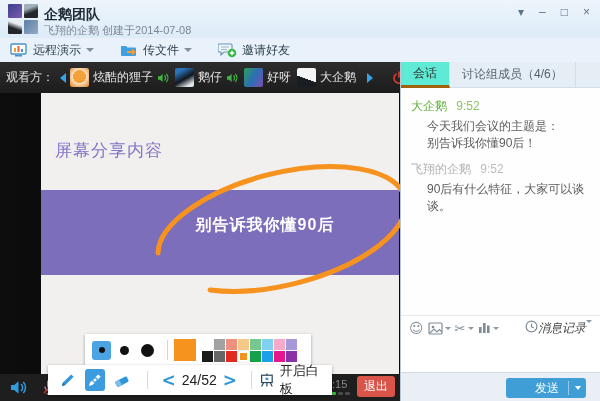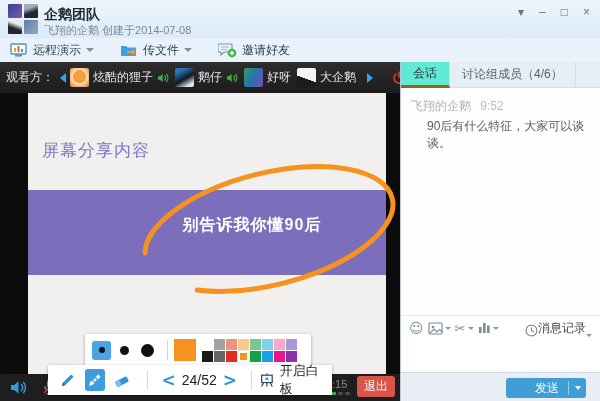--- a/index.html
+++ b/index.html
@@ -45,21 +45,21 @@
   .member { display:flex; align-items:center; gap:4px; margin-right:6px; cursor:pointer; }
   .mav { width:19px; height:19px; border-radius:2px; }
   .mav1 { background:radial-gradient(circle at 50% 45%, #f6a03a 45%, #fde6c8 46%, #e07818); }
   .mav2 { background:linear-gradient(150deg,#2a73b8 20%,#10161d 55%, #dfe6ea 85%); }
   .mav3 { background:linear-gradient(120deg,#2e9e5b,#2b6fb3 50%,#7a4fb0); }
   .mav4 { background:linear-gradient(200deg,#f2f4f6 55%,#191c20 56%); }
   .vdiv { width:1px; height:14px; background:#555; margin:0 7px; }
   .closedoc { display:flex; align-items:center; gap:5px; cursor:pointer; }
 
   
-  .video { position:absolute; left:4px; top:31px; width:468px; height:281px; background:#0c0c0c;padding-left:48px; }
+  .video { position:absolute; left:17px; top:31px; width:468px; height:281px; background:#0c0c0c;padding-left:48px; }
   .slide { position:absolute; left:24px; top:0; width:358px; height:281px; background:#f1f0ee; }
   .slide-heading { position:absolute; left:14px; top:46px; font-size:17px; color:#8274c8; letter-spacing:1px; }
   .banner { position:absolute; left:0; top:97px; width:358px; height:85px; background:#7c6eba;
     display:flex; align-items:center; justify-content:center; padding-left:90px; padding-bottom:14px; }
   .banner span { font-size:16px; font-weight:bold; color:#fff; letter-spacing:1px; }
   .annotation { position:absolute; left:0; top:0; pointer-events:none; }
 
   
   .bottombar { position:absolute; left:0; top:312px; width:400px; height:27px;
     background:#1e1e1e; display:flex; align-items:center; padding:0 6px; }
@@ -114,21 +114,21 @@
   .msg.green .name { color:#62b23c; } .msg.green .time { color:#8cc563; }
   .msg.gray .name { color:#b3b3b3; } .msg.gray .time { color:#bcbcbc; }
   .msg-line { font-size:12px; color:#5c5c5c; padding-left:16px; line-height:17px; }
   .chat-icons { position:absolute; left:0; top:253px; width:199px; height:25px;
     border-top:1px solid #e6eaee; background:#fff; display:flex; align-items:center;
     gap:4px; padding:0 8px; }
   .cicon { display:flex; align-items:center; gap:2px; cursor:pointer; color:#7e8c99; }
   .smiley { font-size:14px; line-height:14px; color:#7e8c99; font-family:"DejaVu Sans",sans-serif; }
   .mini-caret { width:0;height:0;border-left:3px solid transparent;border-right:3px solid transparent;
     border-top:3px solid #8b99a5; }
-  .history { margin-left:auto; display:flex; align-items:flex-end; gap:0; cursor:pointer; }
+  .history { margin-left:auto; display:flex; align-items:flex-start; gap:0; cursor:pointer;font-style:italic; }
   .history span { font-size:12px; color:#444; }
   .chat-input { position:absolute; left:0; top:278px; width:199px; height:32px; background:#fff; }
   .chat-bottom { position:absolute; left:0; top:310px; width:199px; height:29px;
     background:#e9eff5; border-top:1px solid #cfd9e3; }
   .sendbtn { position:absolute; right:14px; top:5px; height:20px; display:flex;
     background:#3f9ed6; border-radius:3px; overflow:hidden; cursor:pointer; }
   .send-main { width:42px; display:flex; align-items:center; justify-content:center;
     color:#fff; font-size:12px;margin-left:20px; }
   .send-sep { width:1px; background:rgba(255,255,255,.45); margin:3px 0; }
   .send-arrow { width:17px; display:flex; align-items:center; justify-content:center; }
@@ -346,20 +346,28 @@
     </div>
   </div>
 
   <div class="right">
     <div class="tabs">
       <div class="tab active">会话</div>
       <div class="tab">讨论组成员（4/6）</div>
     </div>
 
     <div class="messages">
+      <div class="msg green">
+        <div class="msg-head">
+          <span class="name">大企鹅</span>
+          <span class="time">9:52</span>
+        </div>
+        <div class="msg-line">今天我们会议的主题是：</div>
+        <div class="msg-line">别告诉我你懂90后！</div>
+      </div>
       <div class="msg gray">
         <div class="msg-head">
           <span class="name">飞翔的企鹅</span>
           <span class="time">9:52</span>
         </div>
         <div class="msg-line">90后有什么特征，大家可以谈谈。</div>
       </div>
     </div>
 
     <div class="chat-icons">

